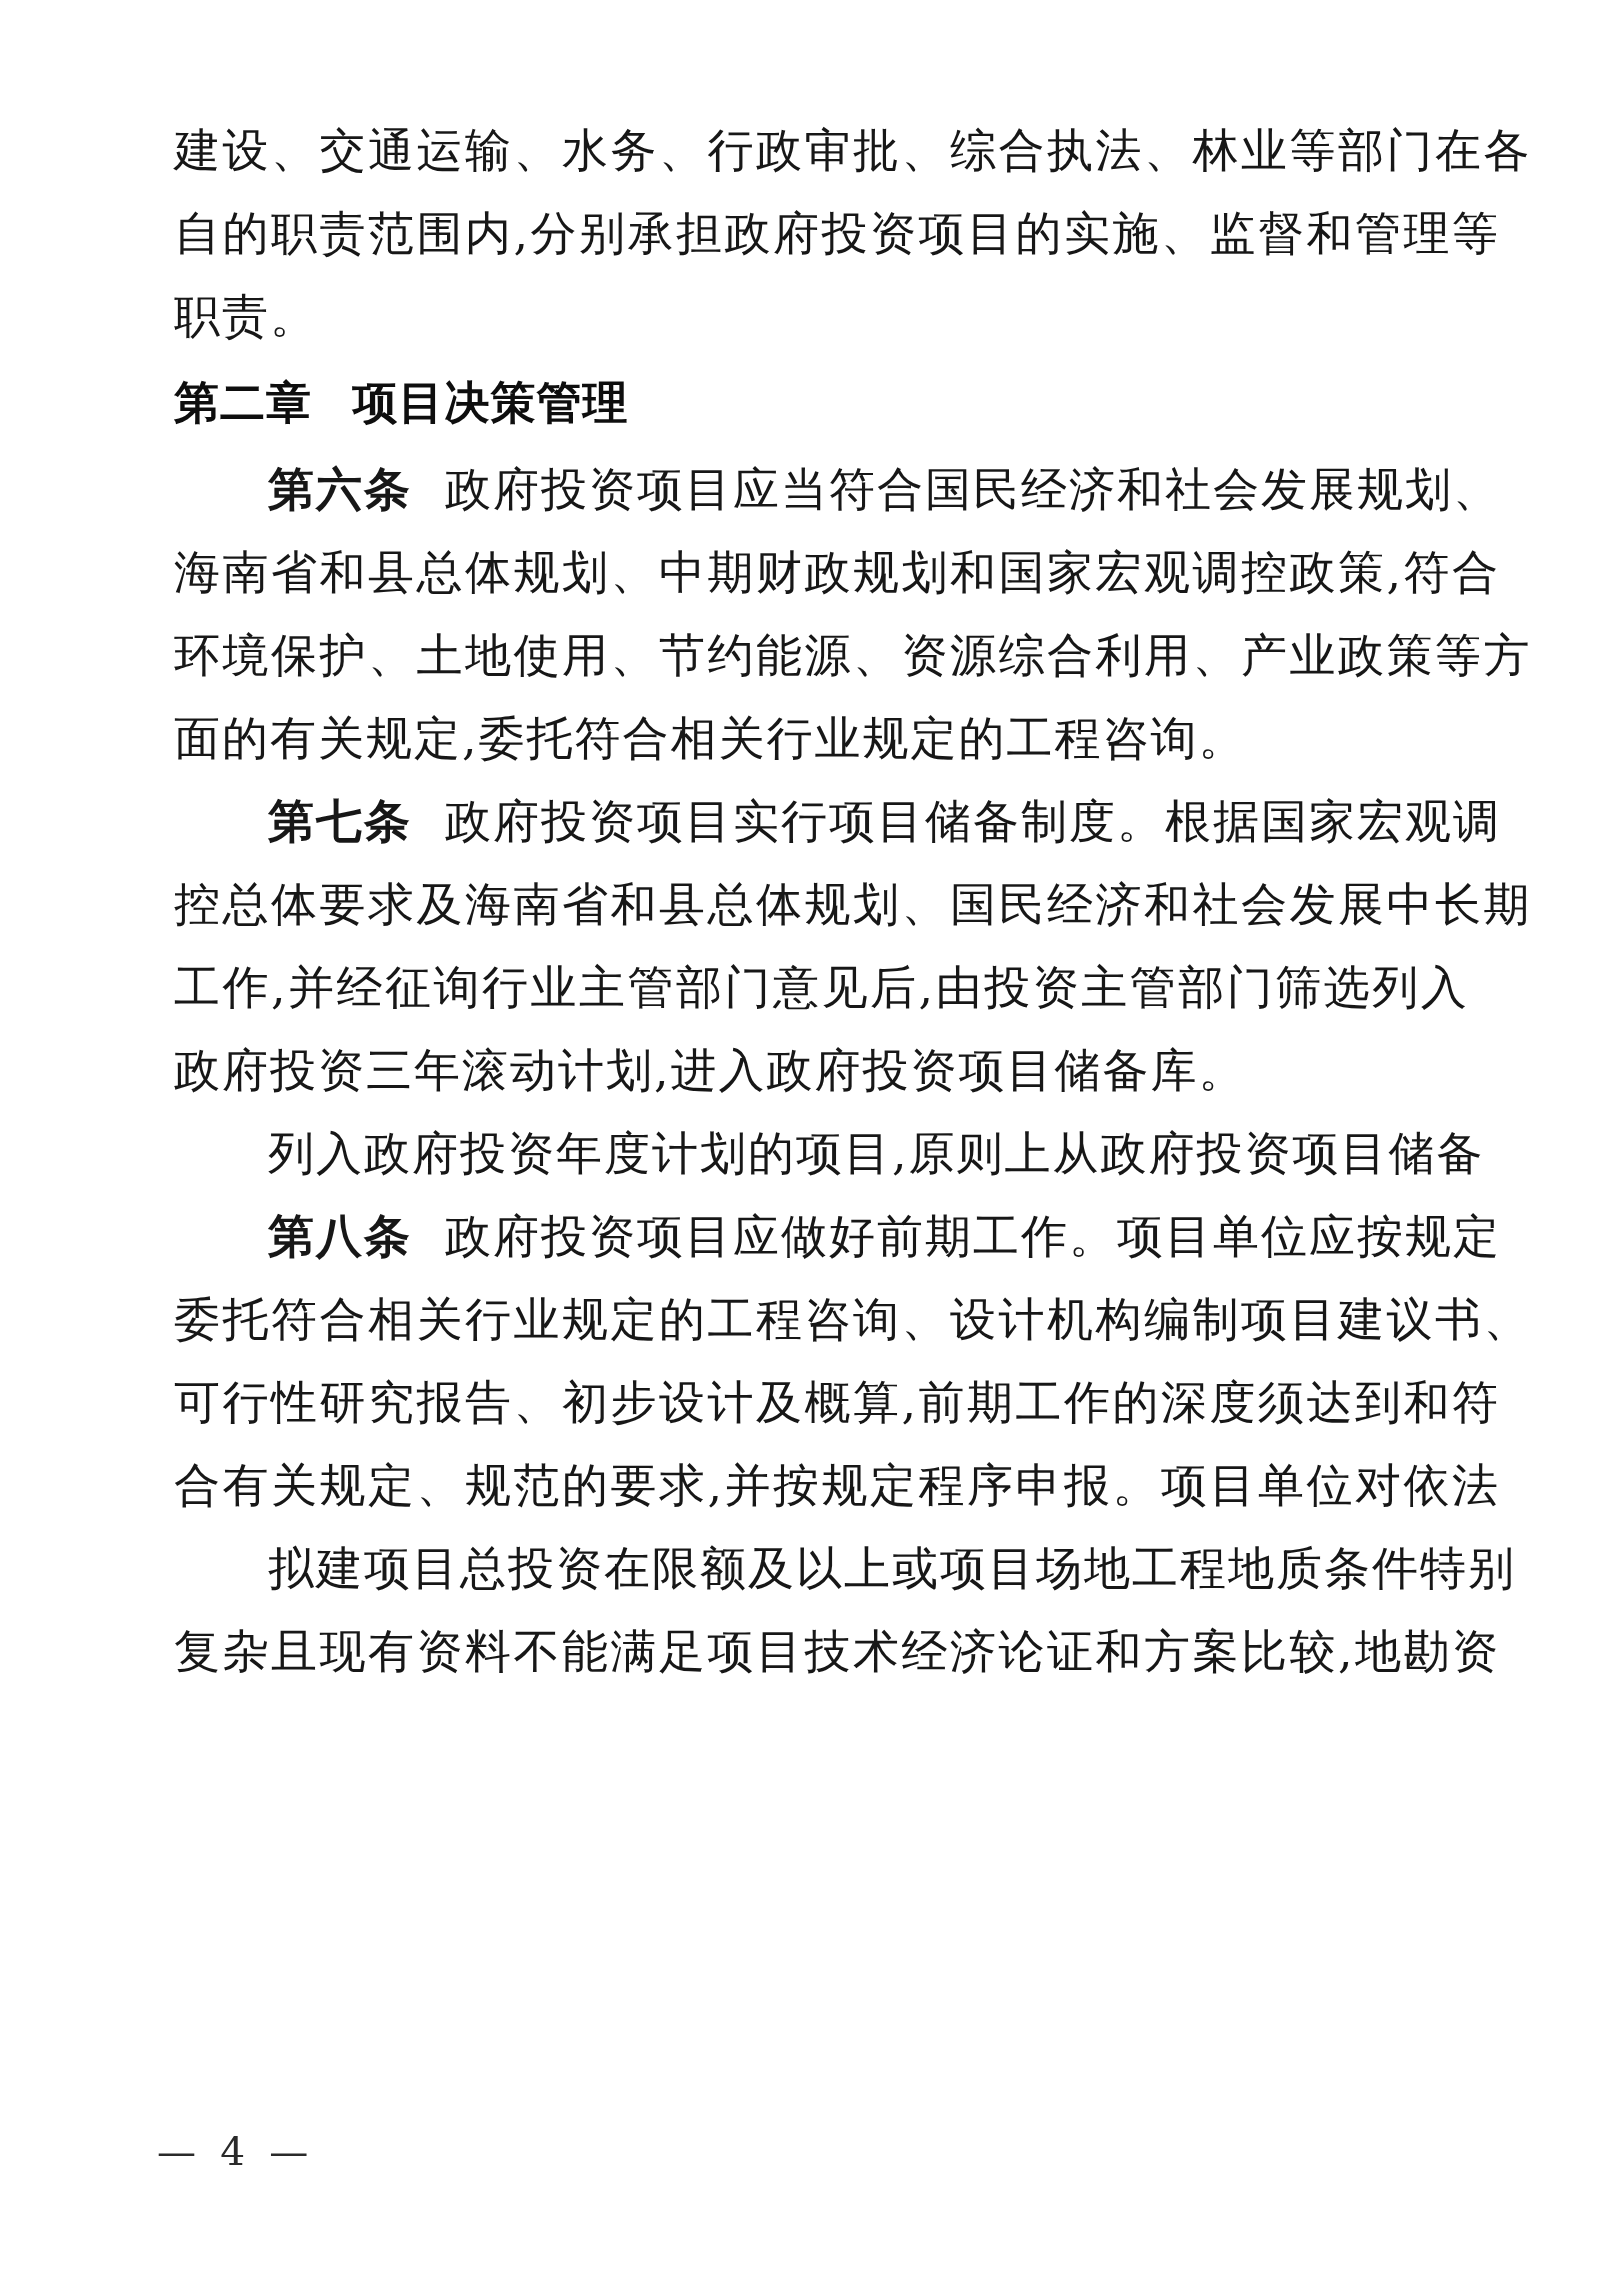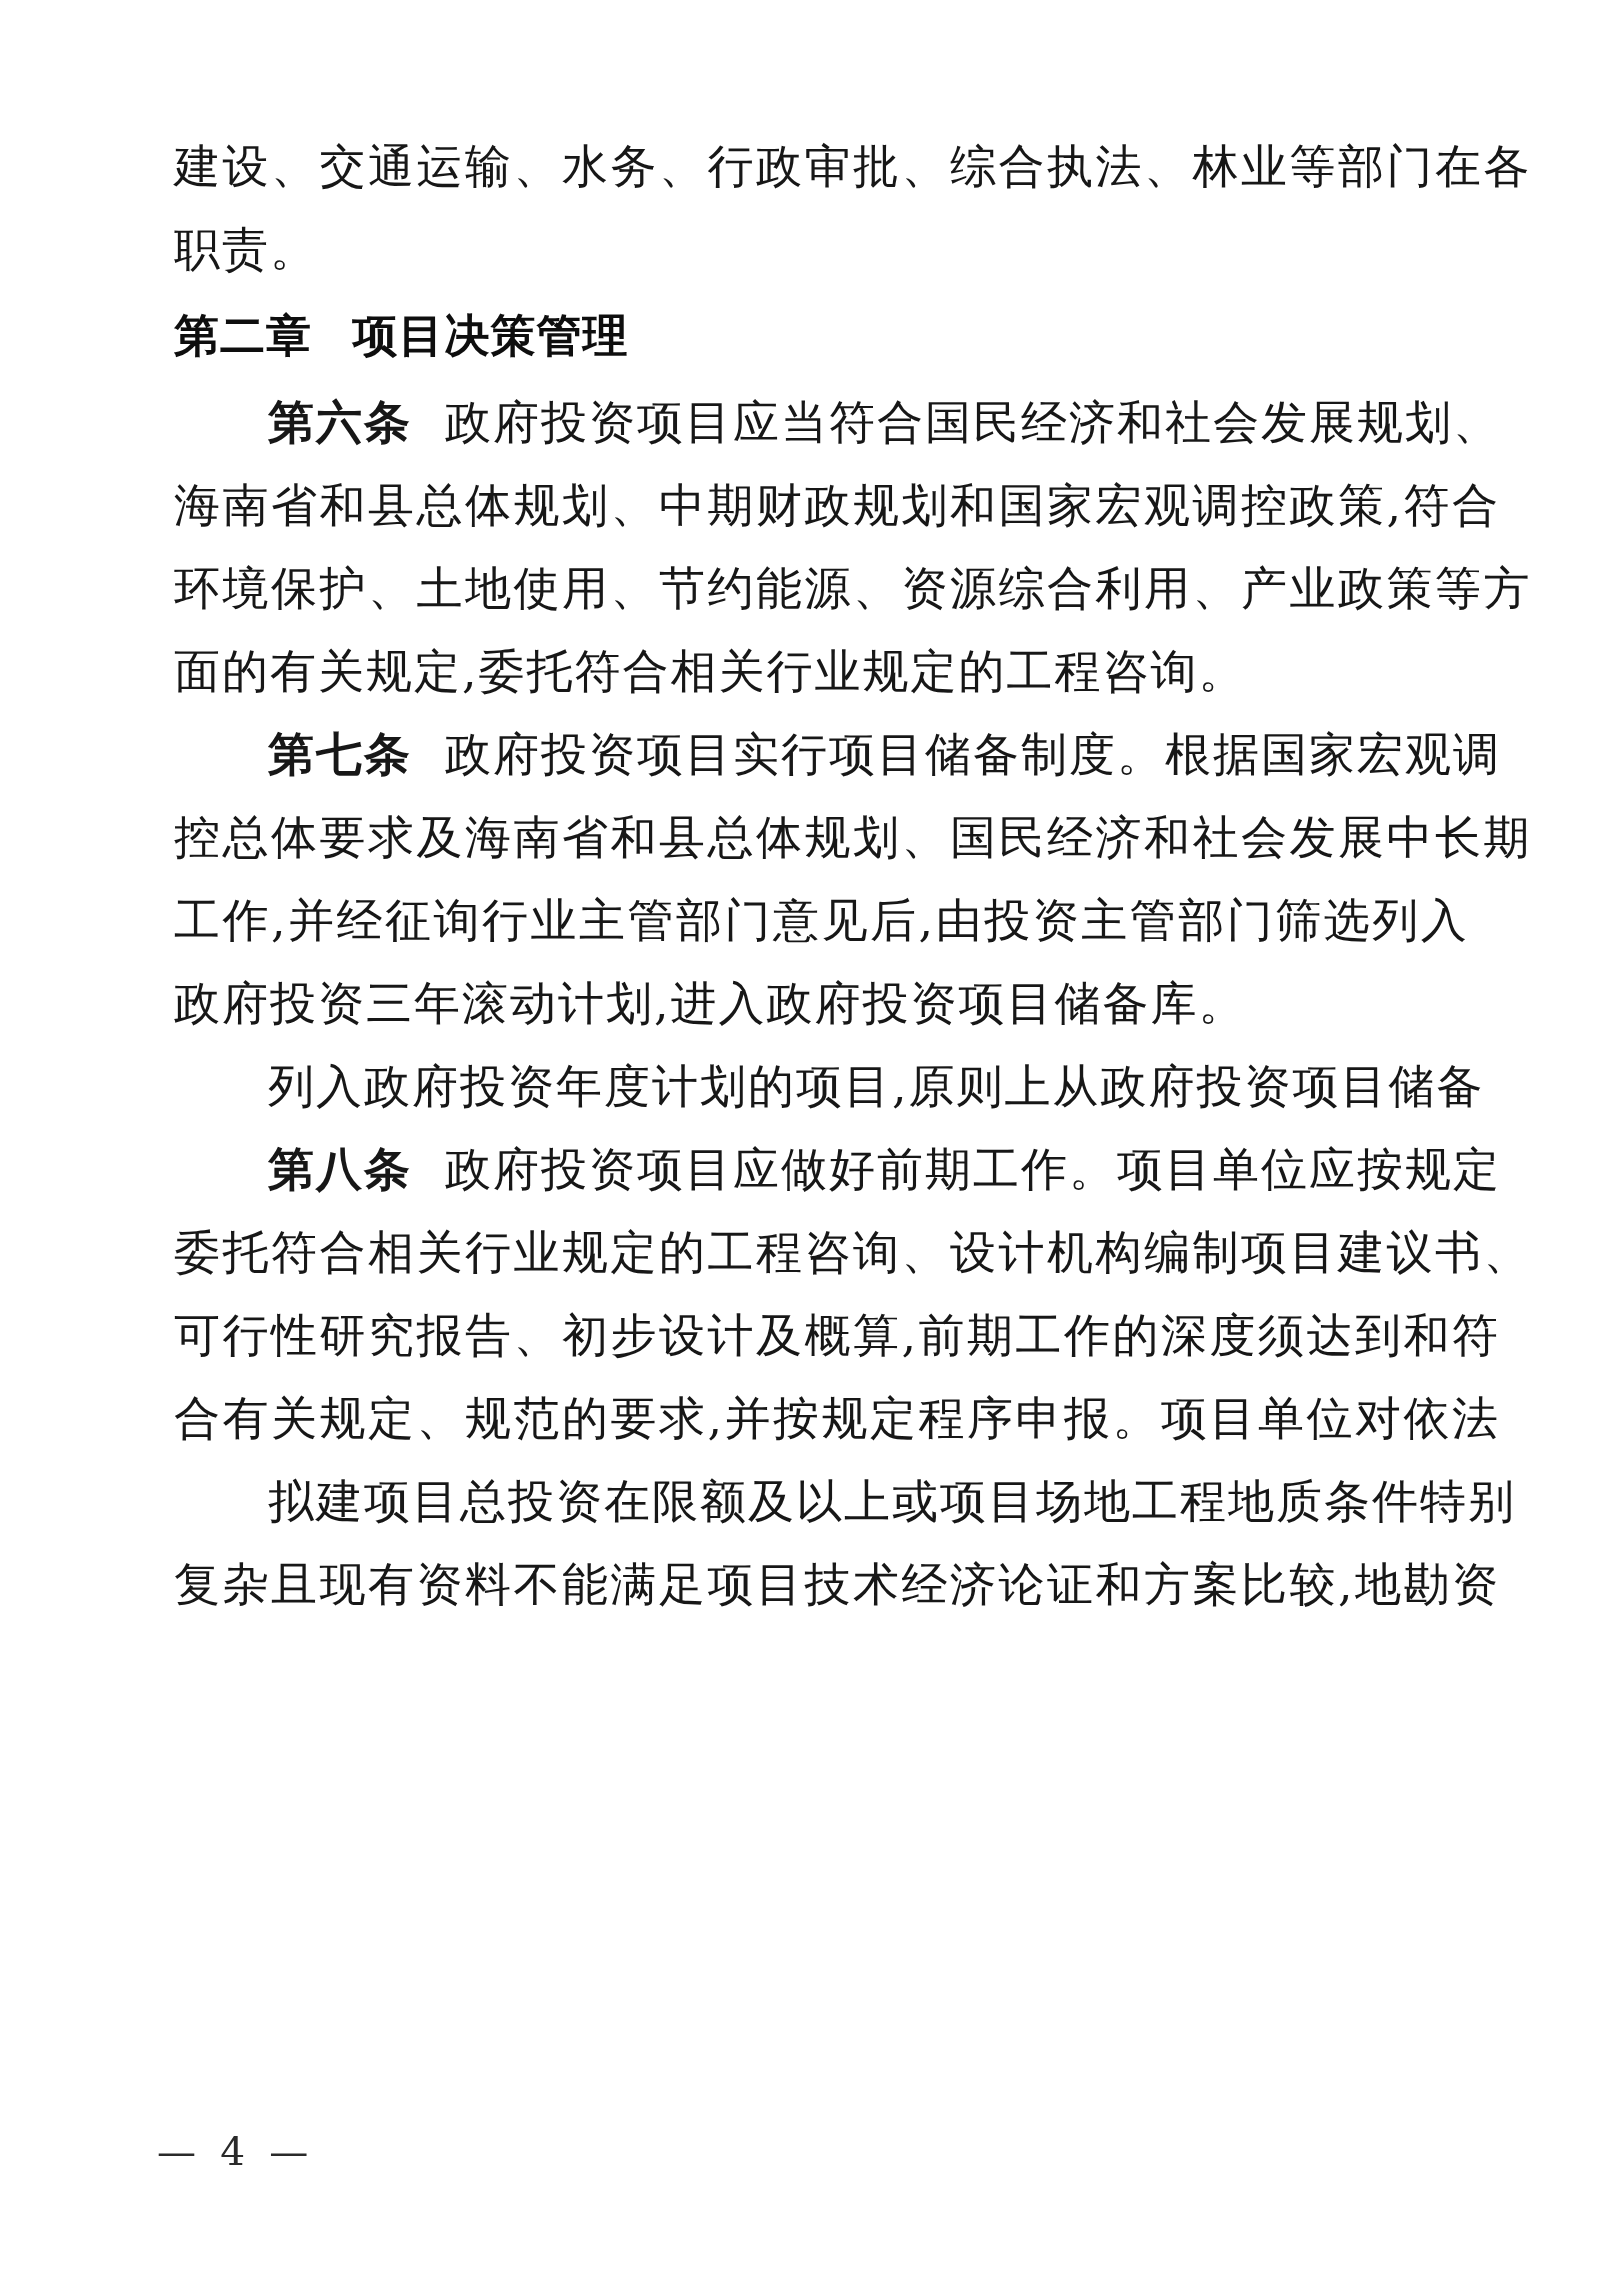--- a/index.html
+++ b/index.html
@@ -17,21 +17,21 @@
     width: 1621px;
     height: 2293px;
     background: #ffffff;
     overflow: hidden;
     box-sizing: border-box;
   }
   
   .body-block {
     position: absolute;
     left: 174px;
-    top: 125px;
+    top: 109px;
     width: 1274px;
   }
   .line {
     font-family: "DejaVu Serif", serif;
     font-size: 46px;
     line-height: 83px;
     letter-spacing: 2px;
     color: #171717;
     white-space: pre;
     text-align: justify;
@@ -84,20 +84,21 @@
 </style>
 </head>
 <body>
 
 <div class="page">
 
   <div class="body-block">
 
     <div>
       <div class="line stretch">建设、交通运输、水务、行政审批、综合执法、林业等部门在各</div>
+      <div class="line stretch">自的职责范围内,分别承担政府投资项目的实施、监督和管理等</div>
       <div class="line">职责。</div>
     </div>
 
     <div class="chapter-heading">第二章   项目决策管理</div>
 
     <div>
       <div class="line"><span class="para-indent"></span><span class="art-no">第六条</span><span class="art-gap"></span><span>政府投资项目应当符合国民经济和社会发展规划、</span></div>
       <div class="line stretch">海南省和县总体规划、中期财政规划和国家宏观调控政策,符合</div>
       <div class="line stretch">环境保护、土地使用、节约能源、资源综合利用、产业政策等方</div>
       <div class="line">面的有关规定,委托符合相关行业规定的工程咨询。</div>

